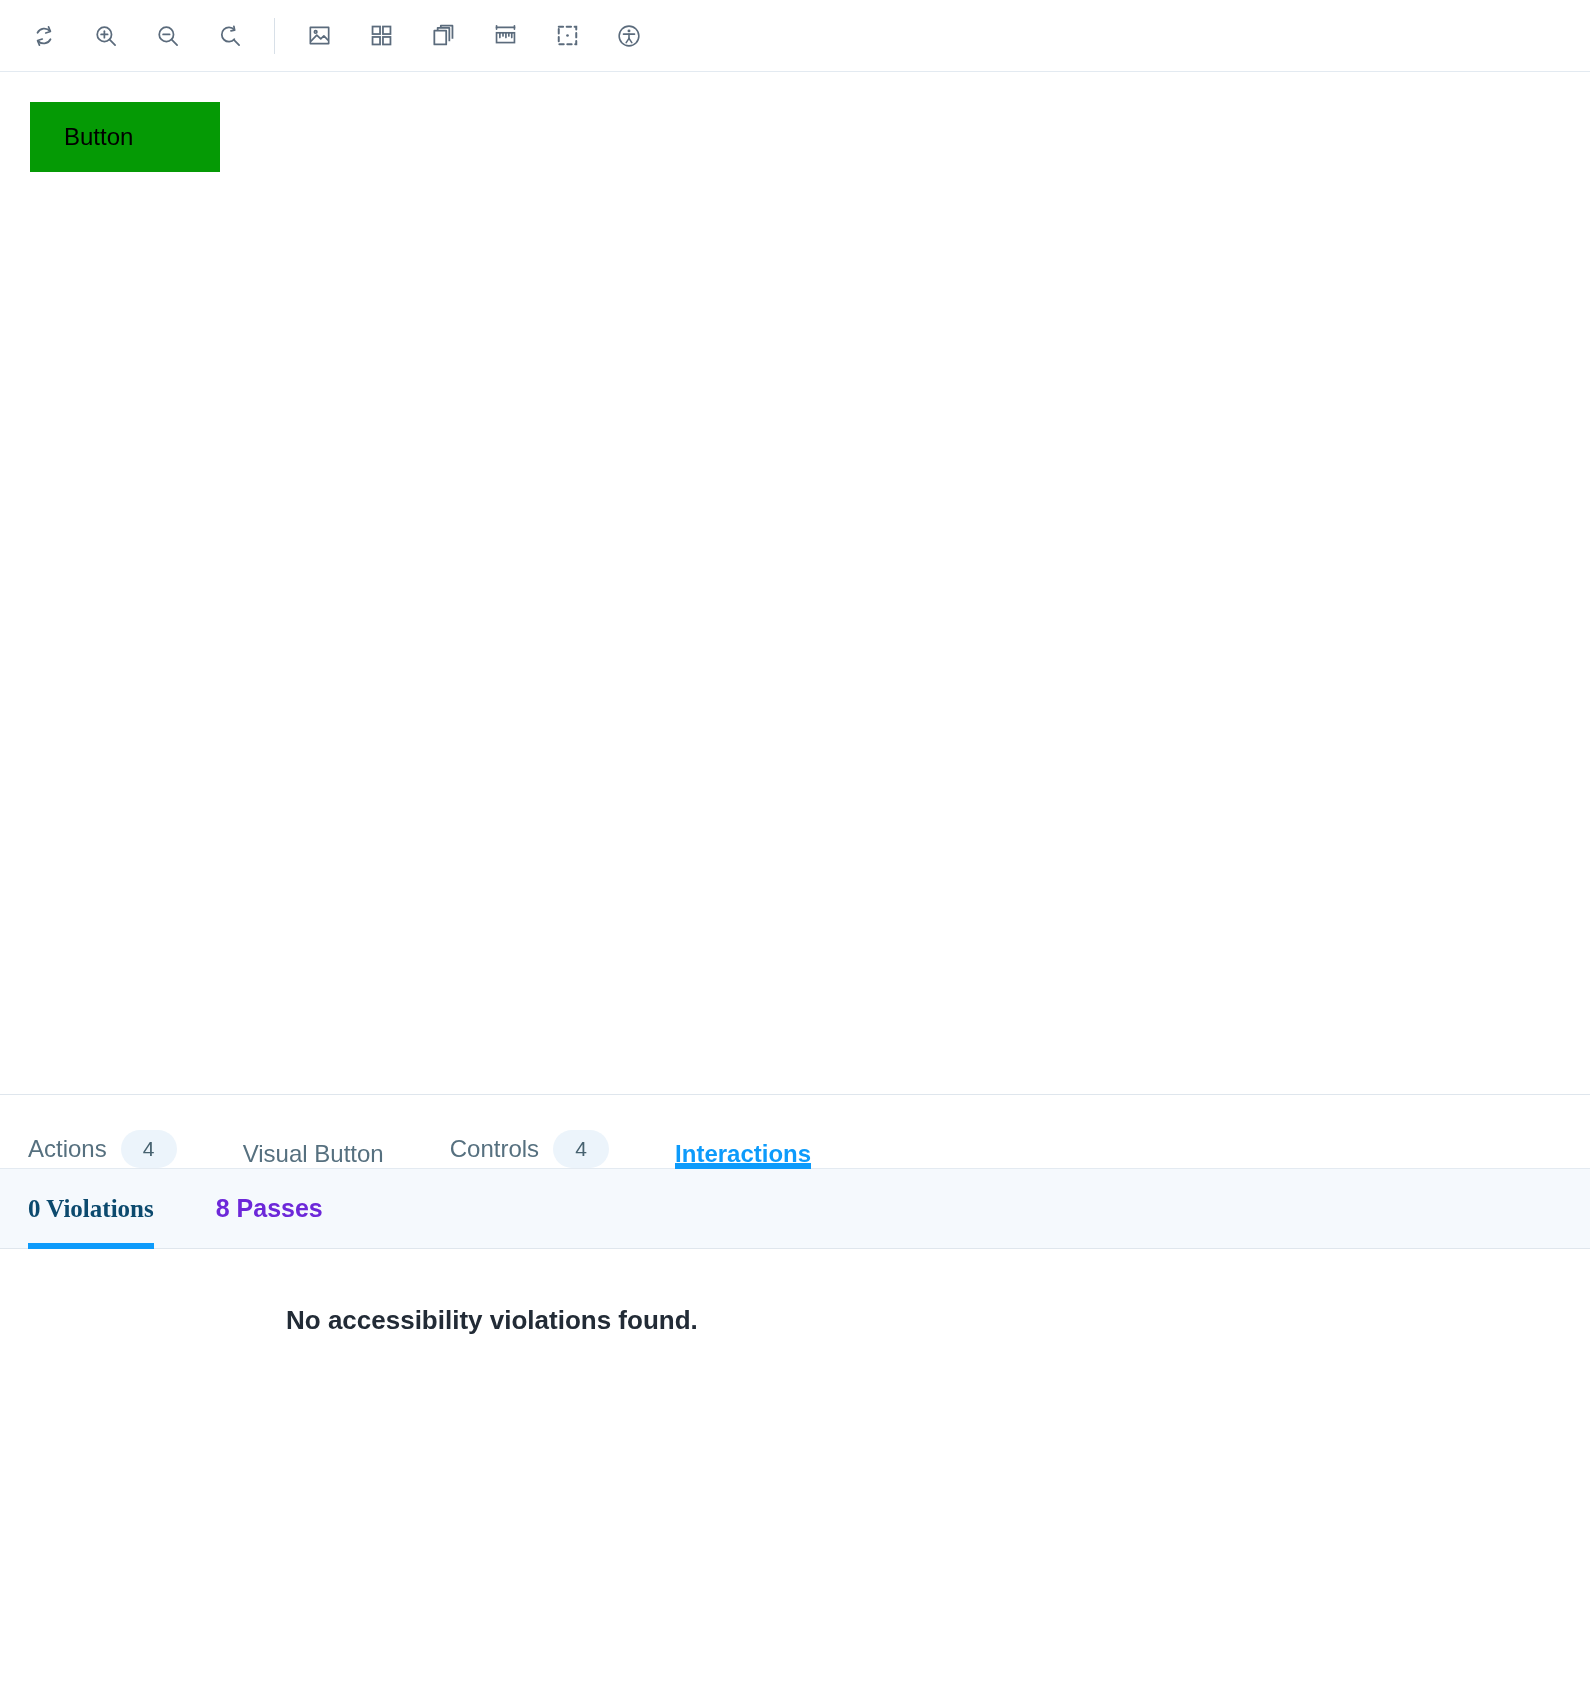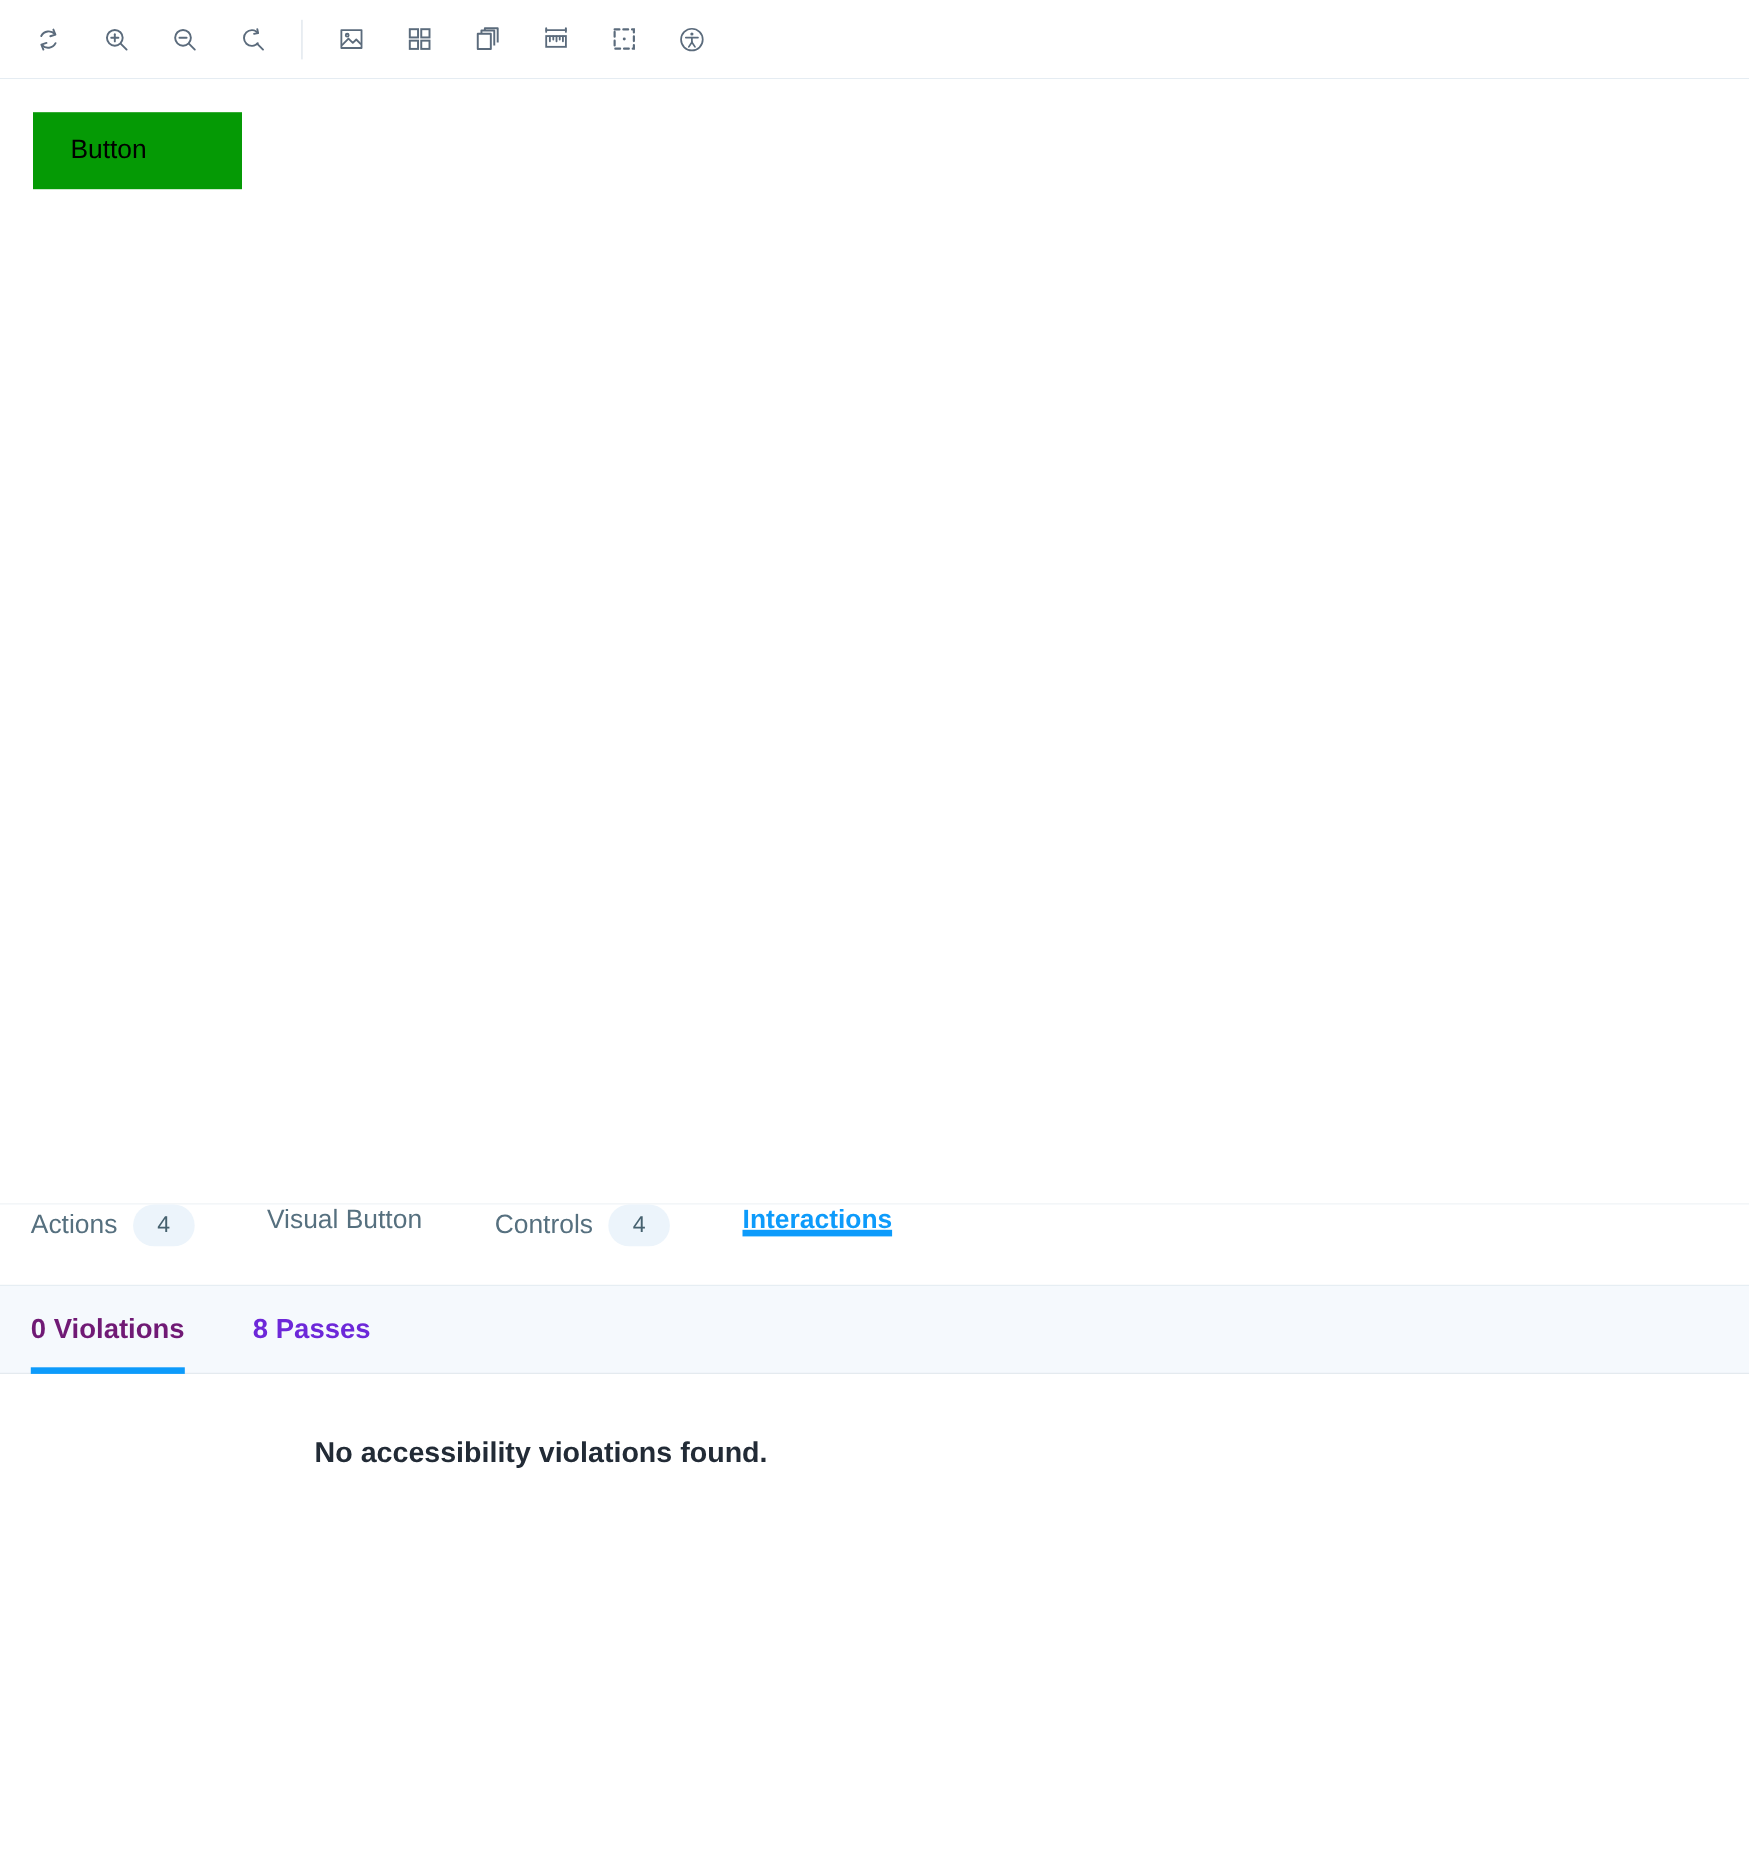--- a/index.html
+++ b/index.html
@@ -82,21 +82,21 @@
     border-top: 1px solid #dfe6ed;
     display: flex;
     flex-direction: column;
     height: 610px;
     min-height: 610px;
   }
   .panel-tabs {
     height: 74px;
     min-height: 74px;
     display: flex;
-    align-items: flex-start;
+    align-items: flex-end;
     background: #ffffff;
     border-bottom: 1px solid #e3eaf1;
     padding-left: 28px;
   }
   .panel-tab {
     display: flex;
     align-items: center;
     gap: 14px;
     padding: 0 26px 0 0;
     margin-right: 40px;
@@ -160,21 +160,21 @@
   .subtab::after {
     content: "";
     position: absolute;
     left: 0;
     right: 30px;
     bottom: -1px;
     height: 0;
     background: #0d9bfb;
   }
   .subtab.active::after { height: 6px; }
-  .subtab.violations { color: #701a75; }
+  .subtab.violations { color: #0c4a6e; font-family: Liberation Serif, serif; }
   .subtab.passes { color: #6d28d9; }
   .subtab.incomplete { color: #9a4d0c; }
 
   
   .panel-body {
     flex: 1 1 auto;
     background: #ffffff;
     display: flex;
     align-items: flex-start;
     justify-content: flex-start;

